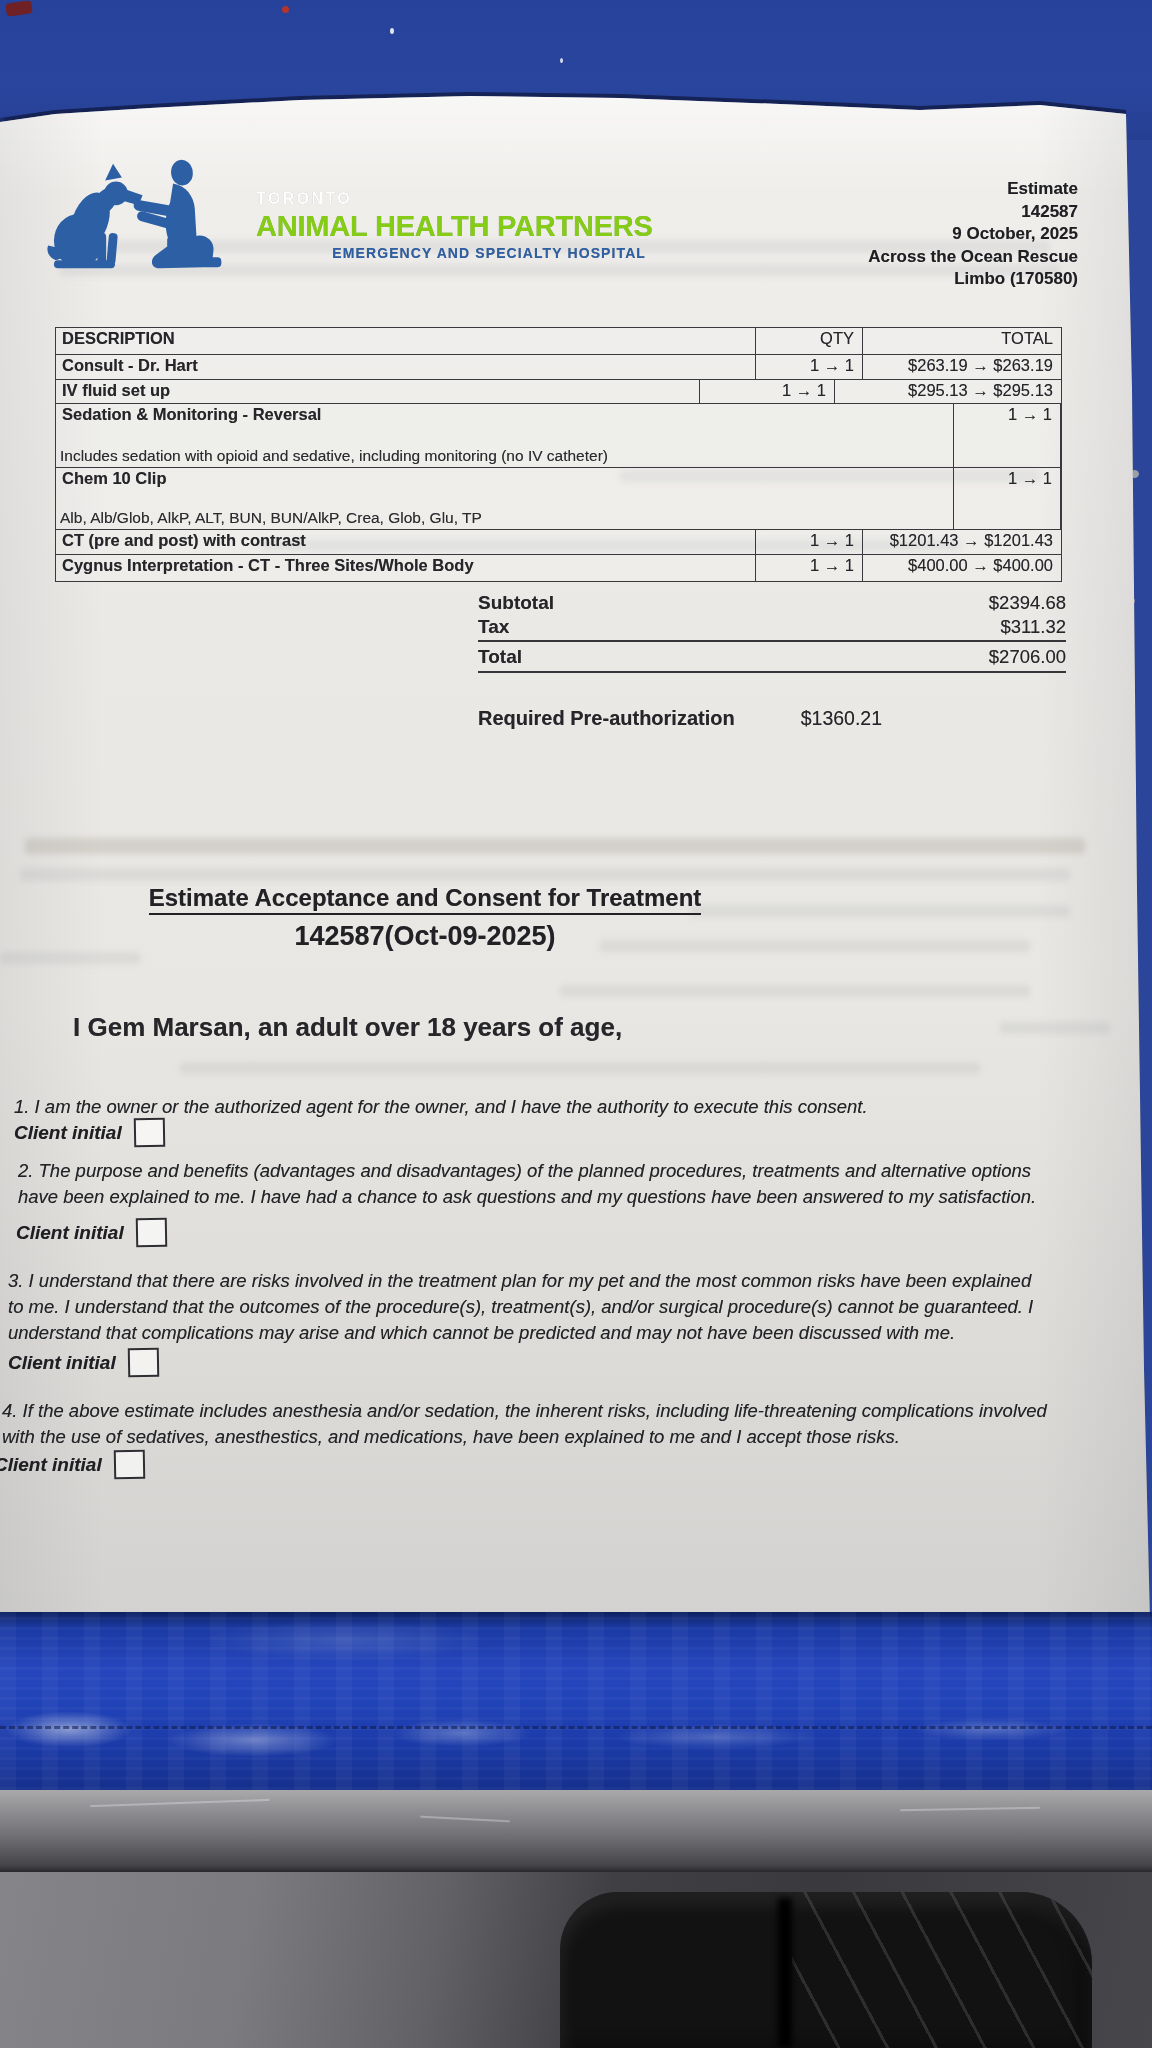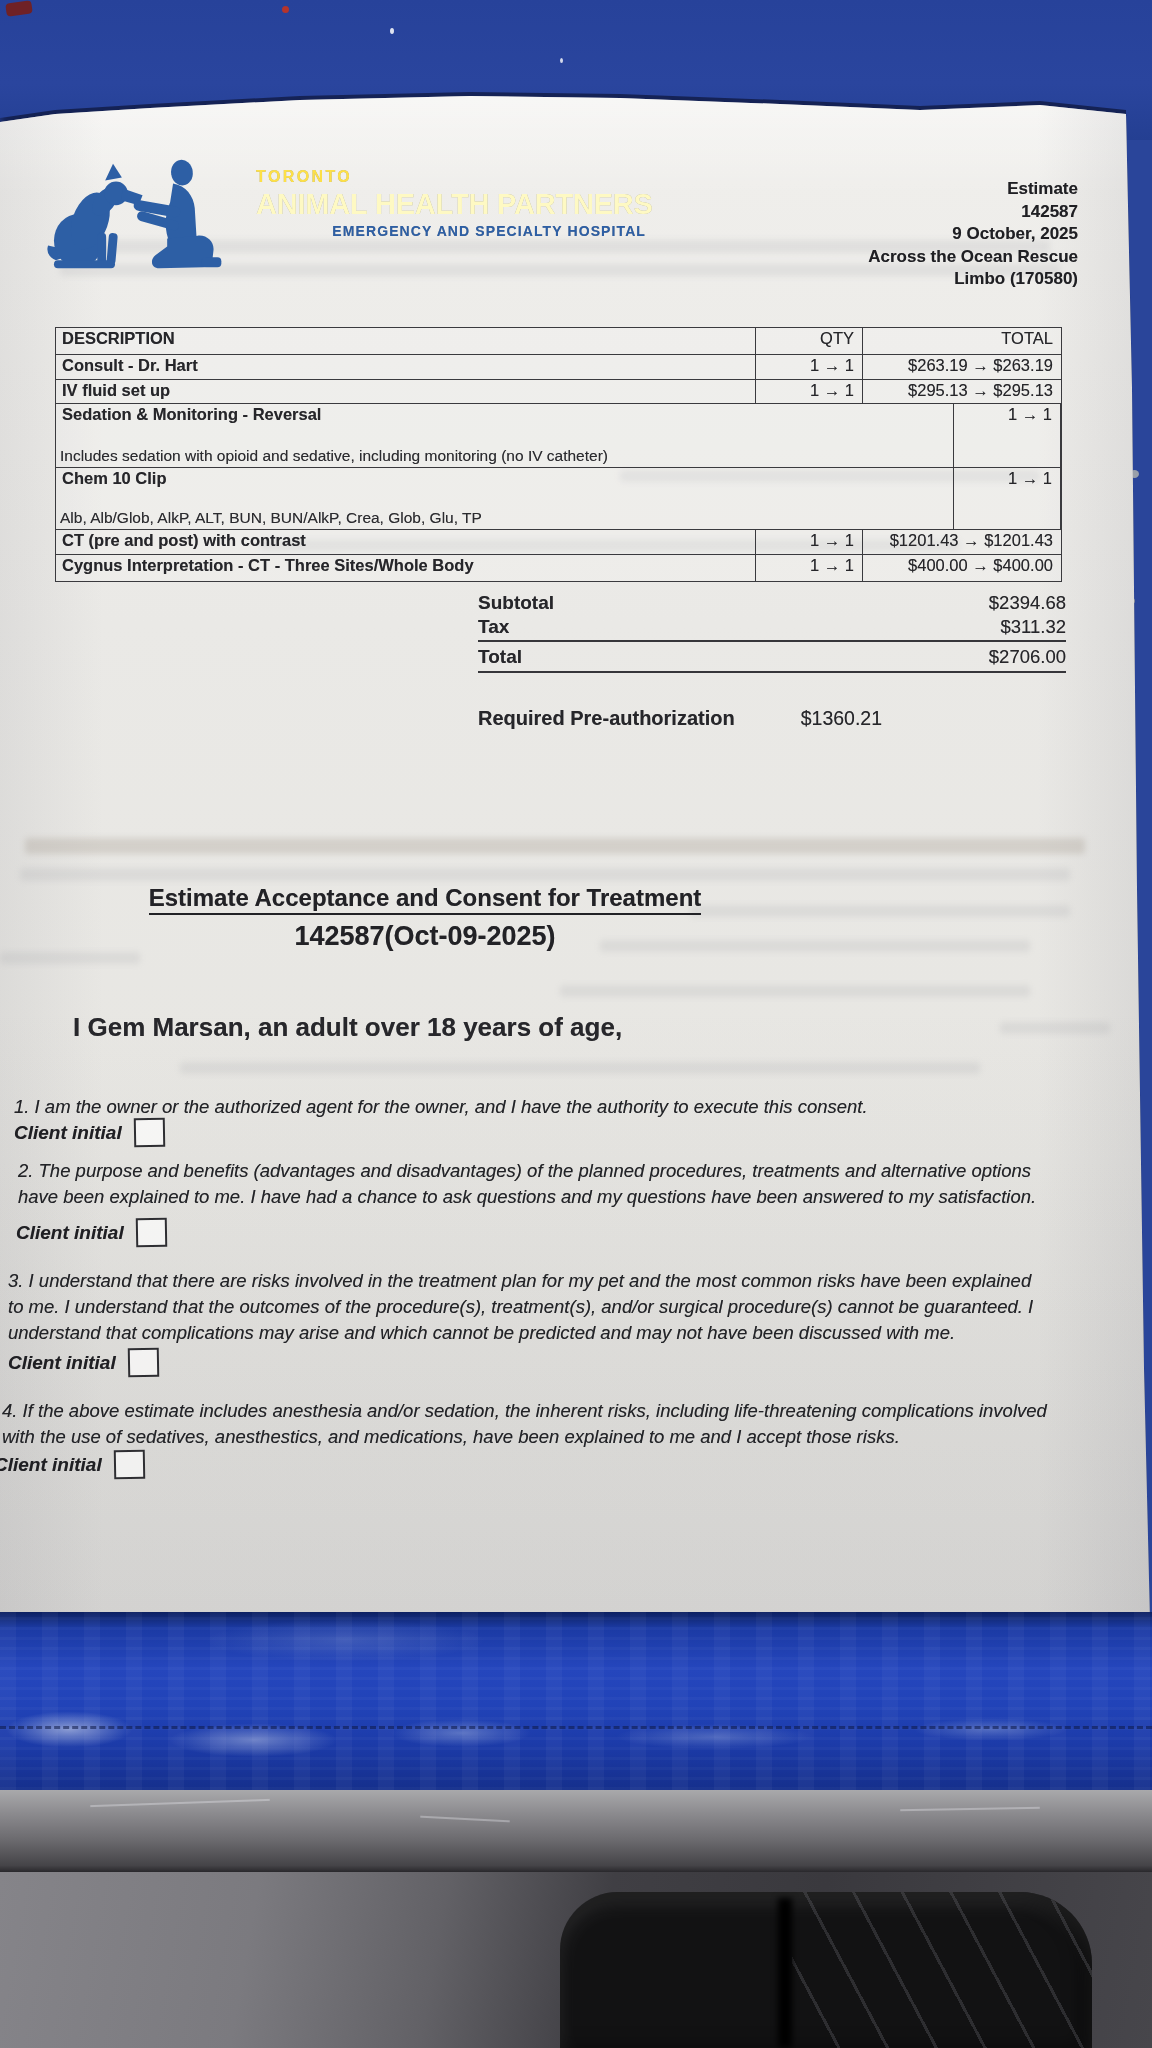--- a/index.html
+++ b/index.html
@@ -45,36 +45,36 @@
       border-radius:58px 72px 0 0;box-shadow:inset 0 12px 20px rgba(255,255,255,.09), inset -10px 0 18px rgba(0,0,0,.6);}
   .boot-quilt{position:absolute;right:0;top:0;width:300px;height:156px;border-radius:0 72px 0 0;opacity:.55;
       background:repeating-linear-gradient(62deg,rgba(0,0,0,0) 0 40px,rgba(110,110,118,.55) 40px 43px);}
   .boot-crevice{position:absolute;left:218px;top:6px;width:14px;height:150px;background:#000;filter:blur(3px);}
 
   
   .doc{position:absolute;left:0;top:0;width:1152px;height:2048px;color:#26262a;}
 
   .logo{position:absolute;left:44px;top:150px;width:205px;height:128px;}
   .brand{position:absolute;left:256px;top:168px;width:390px;}
-  .brand-city{font-size:16px;font-weight:700;letter-spacing:2.4px;color:#fde047;}
-  .brand-name{font-size:29px;font-weight:700;letter-spacing:-0.2px;color:#fef9c3;margin-top:2px;white-space:nowrap;text-align:center;}
+  .brand-city{font-size:16px;font-weight:700;letter-spacing:2.4px;color:#ffffff;margin-top:22px;}
+  .brand-name{font-size:29px;font-weight:700;letter-spacing:-0.2px;color:#84cc16;margin-top:2px;white-space:nowrap;text-align:center;}
   .brand-tagline{font-size:14px;font-weight:700;letter-spacing:1.1px;color:#2d5fa5;text-align:right;margin-top:2px;white-space:nowrap;}
 
   .est-info{position:absolute;left:700px;top:178px;width:378px;text-align:right;
             font-size:17px;font-weight:700;line-height:22.5px;color:#1f1f23;}
 
   .inv-table{position:absolute;left:55px;top:327px;width:1007px;
              border:1.6px solid #3a3a3e;font-size:16.5px;display:flex;flex-direction:column;background:rgba(255,255,255,.15);}
   .trow{display:flex;border-top:1.4px solid #3a3a3e;}
   .trow.head{border-top:none;font-weight:700;}
   .c-desc{flex:1;padding:1px 6px;border-right:1.4px solid #3a3a3e;position:relative;font-weight:700;}
   .c-qty{width:107px;padding:1px 8px;border-right:1.4px solid #3a3a3e;text-align:right;font-weight:400;}
   .c-total{width:198px;padding:1px 8px;text-align:right;font-weight:400;}
   .trow.head .c-qty,.trow.head .c-total{font-weight:400;}
-  .h26{height:26px;} .h25{height:25px;} .h24{height:24px;} .h27{height:27px;} .h64{height:64px;} .h62{height:62px;}
+  .h26{height:26px;} .h25{height:25px;} .h24{height:24px;gap:28px;} .h27{height:27px;} .h64{height:64px;} .h62{height:62px;}
   .note{position:absolute;left:4px;bottom:2px;font-weight:400;font-size:15.5px;white-space:nowrap;color:#2b2b2f;}
   .note:empty{display:none;}
 
   .totals{position:absolute;left:478px;top:591px;width:588px;font-size:18.5px;}
   .t-row{display:flex;justify-content:space-between;height:24px;align-items:center;}
   .t-label{font-weight:700;font-size:19px;}
   .t-line{height:2px;background:#36363a;margin:1px 0 2px 0;}
   .preauth{display:flex;margin-top:34px;align-items:baseline;}
   .preauth .t-label{font-size:20px;}
   .preauth-val{font-size:19.5px;margin-left:66px;}

